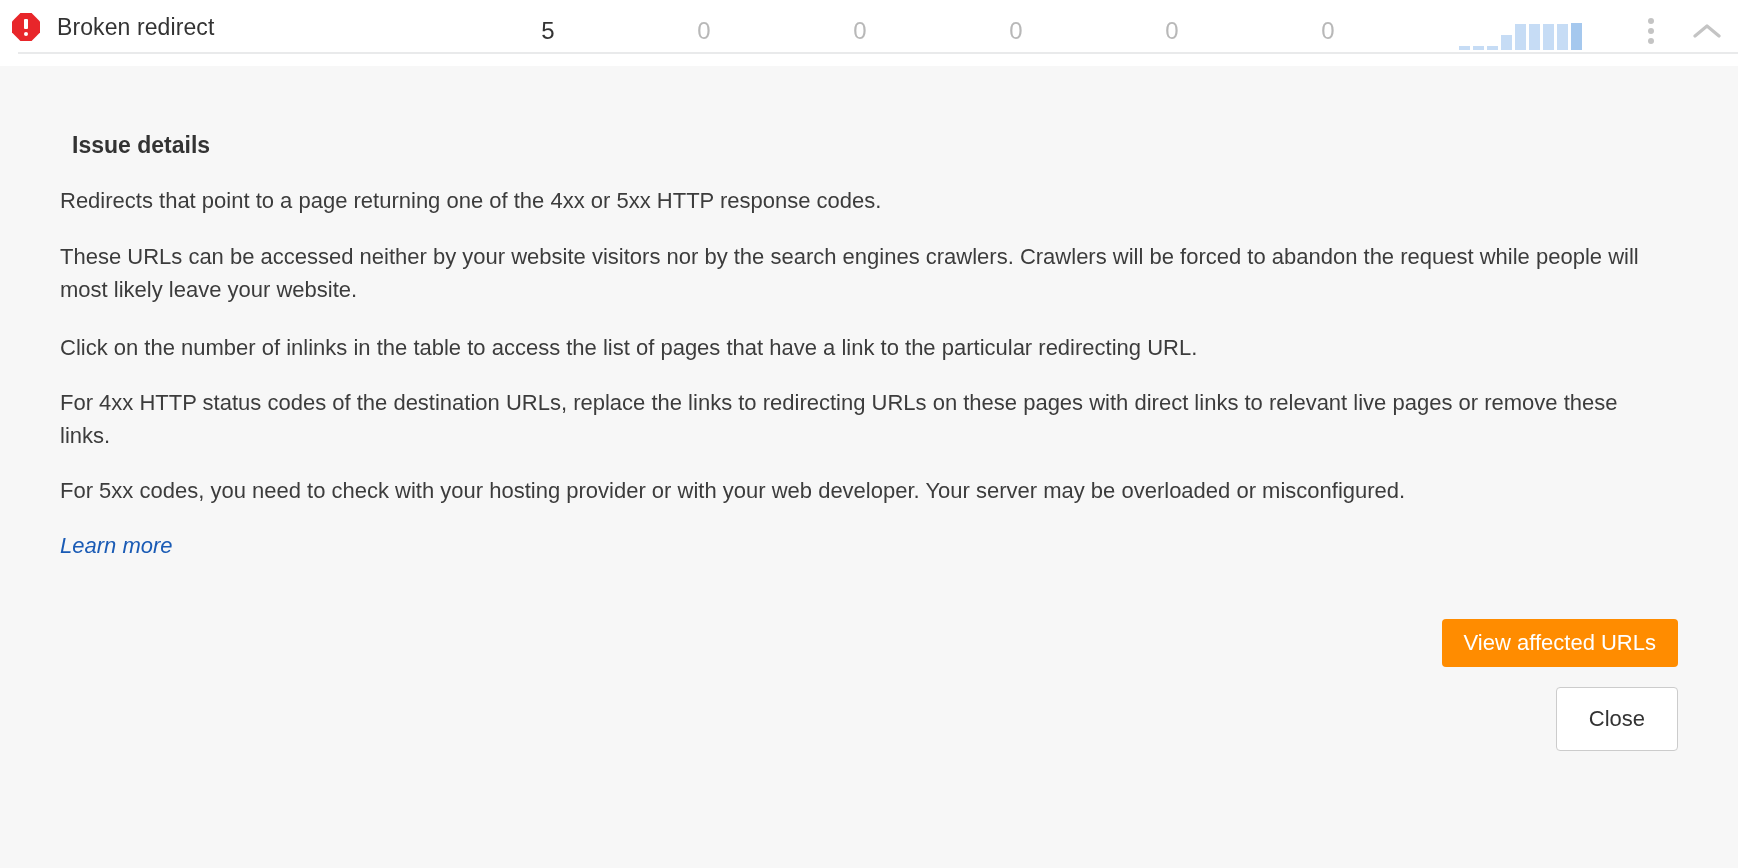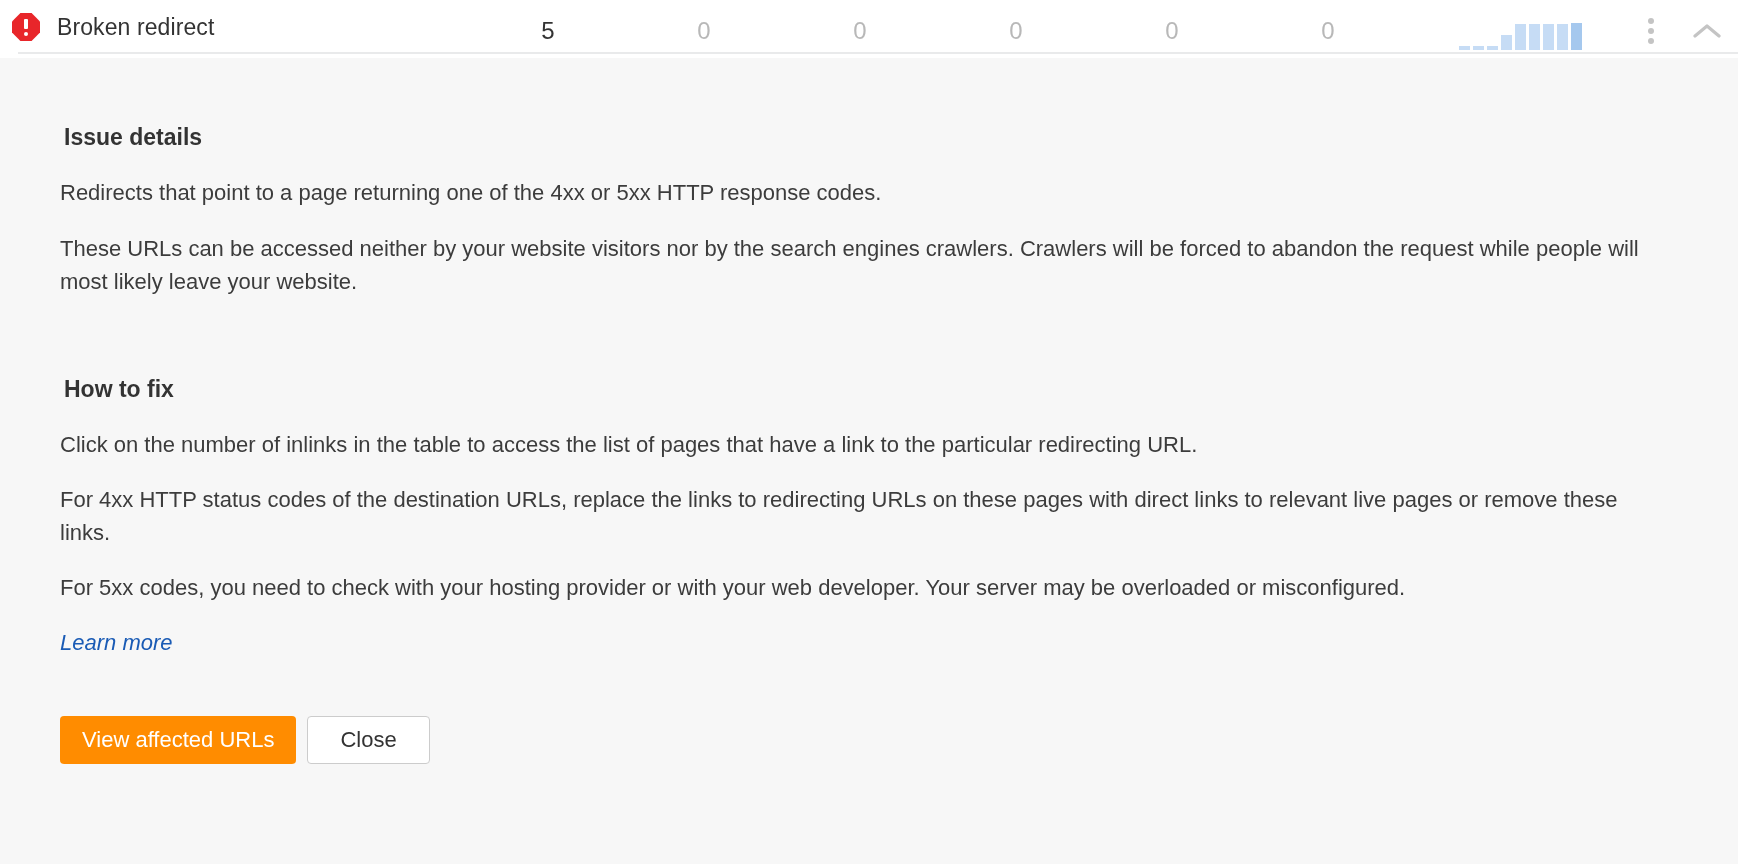--- a/index.html
+++ b/index.html
@@ -154,21 +154,21 @@
   .detail-panel {
     background: #f7f7f7;
     height: 806px;
     box-sizing: border-box;
     padding: 0 60px;
   }
   .section-heading {
     font-size: 23px;
     font-weight: bold;
     color: #333333;
-    margin: 4px;
+    margin: 12px;
     padding: 0;
   }
   .body-text {
     font-size: 22px;
     line-height: 1.47;
     color: #3c3c3c;
     margin: 0;
     max-width: 1600px;
   }
 
@@ -186,42 +186,43 @@
     font-size: 22px;
     color: #1a5bb5;
     text-decoration: none;
     cursor: pointer;
     font-style: italic;
   }
 
   .button-row {
     margin-top: 60px;
     display: flex;
-    align-items: center;
-    gap: 11px;
+    align-items: flex-end;
+    gap: 20px;
+    flex-direction: column;
   }
   .btn {
     font-family: "Liberation Sans", sans-serif;
     font-size: 22px;
     border-radius: 4px;
     cursor: pointer;
     box-sizing: border-box;
   }
   .btn-primary {
     background: #ff8c00;
     color: #ffffff;
     border: none;
     height: 48px;
     padding: 0 22px;
   }
   .btn-secondary {
     background: #ffffff;
     color: #333333;
     border: 1px solid #cccccc;
-    height: 48px;
+    height: 64px;
     padding: 0 32px;
   }
 </style>
 </head>
 <body>
 
 <div class="issue-row">
 
   <div class="issue-status-icon">
     <div class="octagon"></div>
@@ -267,21 +268,20 @@
 </div>
 
 <div class="detail-panel">
 
   <div class="section-heading ptop-issue-heading">Issue details</div>
 
   <p class="body-text p-gap-1">Redirects that point to a page returning one of the 4xx or 5xx HTTP response codes.</p>
 
   <p class="body-text p-gap-2">These URLs can be accessed neither by your website visitors nor by the search engines crawlers. Crawlers will be forced to abandon the request while people will most likely leave your website.</p>
 
-  <div class="section-heading ptop-howto">How to fix</div>
 
   <p class="body-text p-gap-3">Click on the number of inlinks in the table to access the list of pages that have a link to the particular redirecting URL.</p>
 
   <p class="body-text p-gap-4">For 4xx HTTP status codes of the destination URLs, replace the links to redirecting URLs on these pages with direct links to relevant live pages or remove these links.</p>
 
   <p class="body-text p-gap-5">For 5xx codes, you need to check with your hosting provider or with your web developer. Your server may be overloaded or misconfigured.</p>
 
   <a class="learn-more">Learn more</a>
 
   <div class="button-row">

